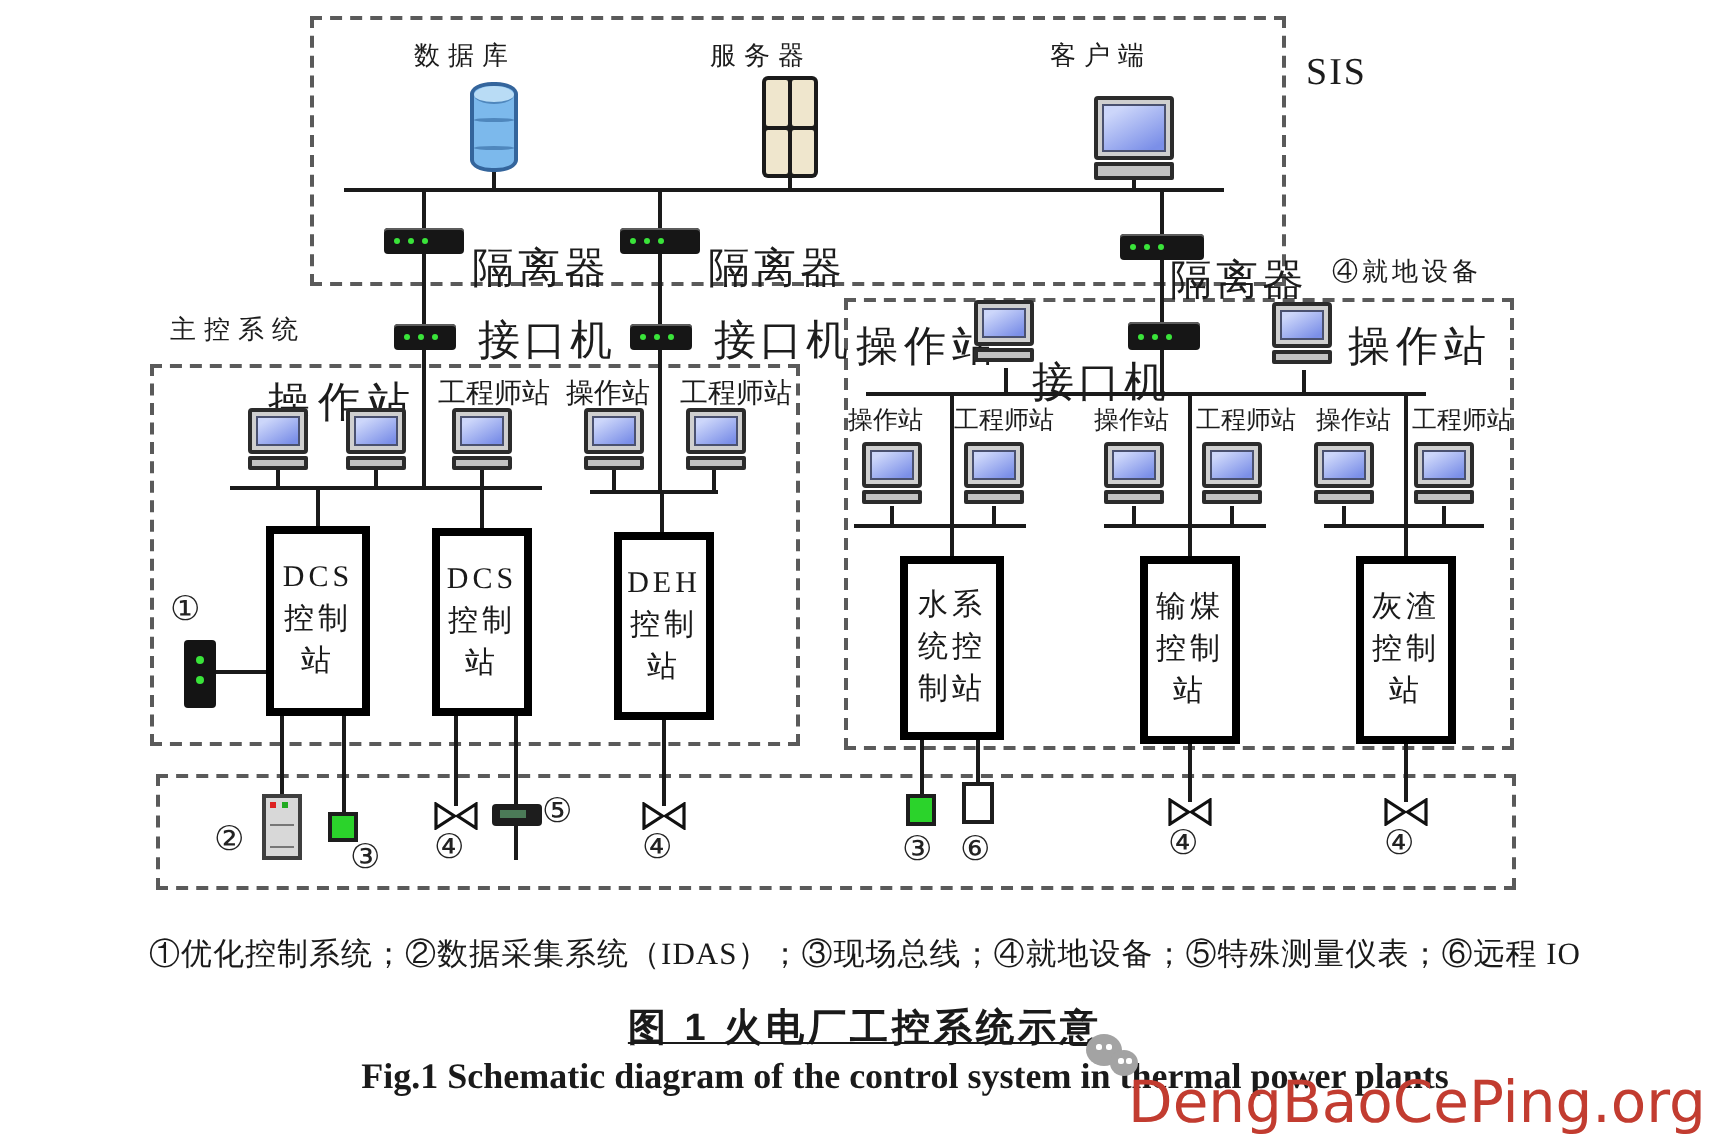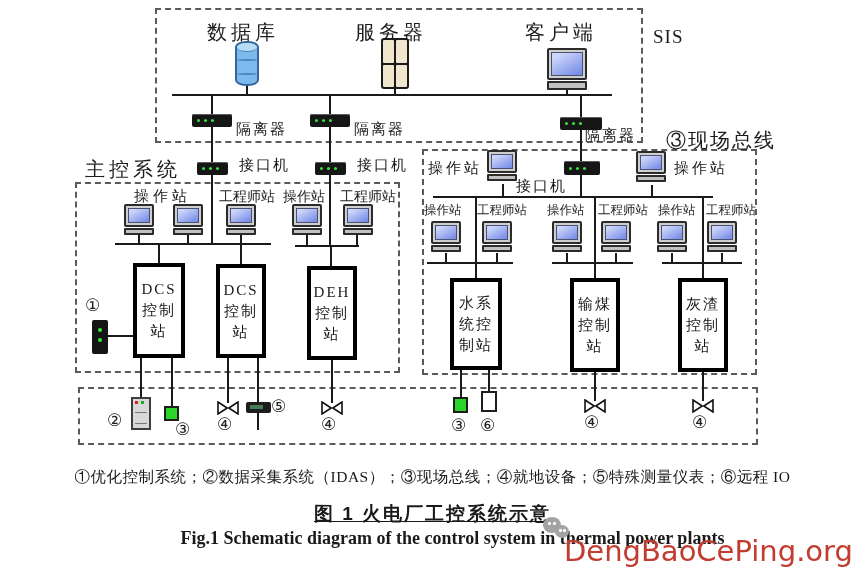--- a/index.html
+++ b/index.html
@@ -1,21 +1,21 @@
 <!DOCTYPE html>
 <html><head>
 <meta charset="utf-8">
 <style>
   html,body{margin:0;padding:0;background:#fff;}
   .page{position:relative;width:865px;height:569px;background:#fff;overflow:hidden;
         font-family:"Liberation Serif","DejaVu Serif",serif;color:#1a1a1a;}
   .dash{position:absolute;border:2px dashed #5a5a5a;box-sizing:border-box;background:transparent;}
   .wires{position:absolute;left:0;top:0;}
-  .lbl{position:absolute;white-space:nowrap;font-size:15px;letter-spacing:2px;color:#1c1c1c;}
-  .lbl.big{font-size:20px;letter-spacing:4px;}
+  .lbl{position:absolute;white-space:nowrap;font-size:21px;letter-spacing:2px;color:#1c1c1c;}
+  .lbl.big{font-size:13px;letter-spacing:4px;}
   .lbl.sm{font-size:12.5px;letter-spacing:0;text-align:right;}
   .lbl.latin{font-size:19px;letter-spacing:1px;}
   
   .pc{position:absolute;width:30px;}
   .pc .mon{height:23px;background:#cfcfcf;border:2px solid #2b2b2b;border-radius:2px;padding:2px;box-sizing:border-box;}
   .pc .scr{width:100%;height:100%;background:linear-gradient(150deg,#ccd6fa 15%,#7b8fe8 90%);border:1px solid #4a5170;box-sizing:border-box;}
   .pc .base{height:7px;margin-top:1px;background:#c2c2c2;border:2px solid #2b2b2b;border-radius:1px;box-sizing:border-box;}
   .pc.big{width:40px;}
   .pc.big .mon{height:32px;}
   .pc.big .base{height:9px;}
@@ -155,21 +155,21 @@
       <i></i>
     </div>
   <div class="bar" style="left:560px;top:117px;width:42px;height:13px">
       <i></i>
     </div>
   <span class="lbl" style="left:236px;top:120px">隔离器</span>
   <span class="lbl" style="left:354px;top:120px">隔离器</span>
   <span class="lbl" style="left:585px;top:126px">隔离器</span>
 
   <span class="lbl big" style="left:85px;top:156px">主控系统</span>
-  <span class="lbl big" style="left:666px;top:127px;letter-spacing:2px">③现场总线</span>
+  <span class="lbl big" style="left:666px;top:127px;letter-spacing:2px">④就地设备</span>
 
   <div class="bar" style="left:197px;top:162px;width:31px;height:13px">
       <i></i>
     </div>
   <div class="bar" style="left:315px;top:162px;width:31px;height:13px">
       <i></i>
     </div>
   <span class="lbl" style="left:239px;top:156px">接口机</span>
   <span class="lbl" style="left:357px;top:156px">接口机</span>
 

